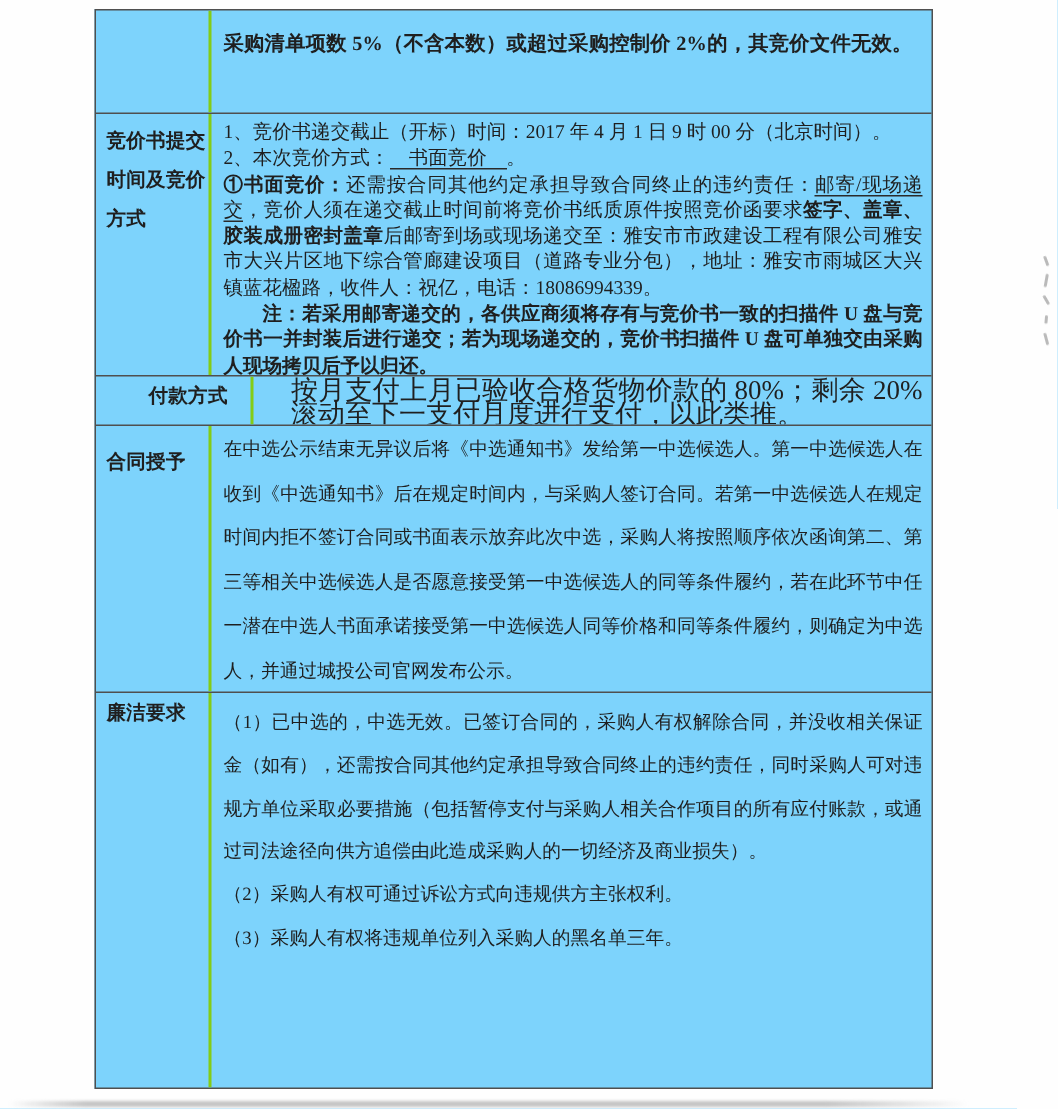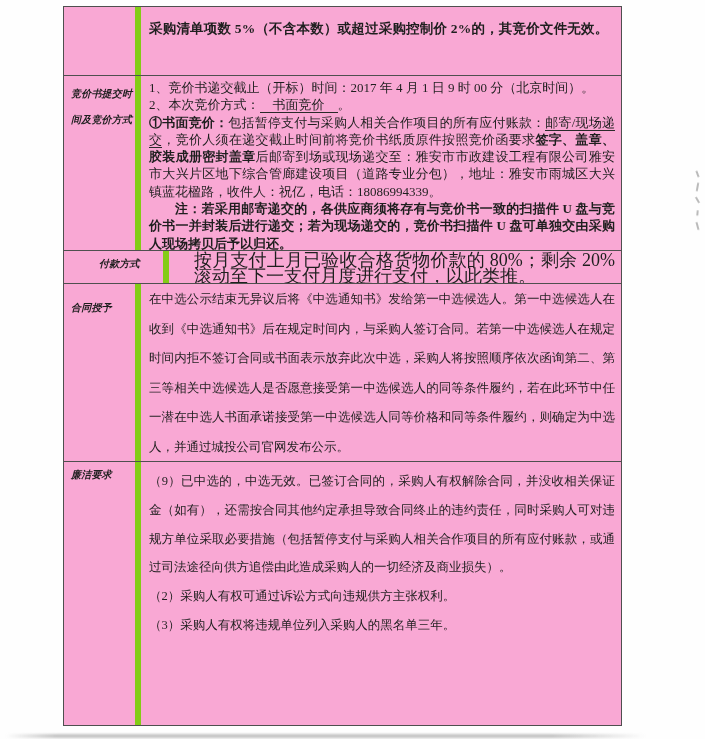--- a/index.html
+++ b/index.html
@@ -9,37 +9,36 @@
     background:#ffffff;
     position:relative;
     overflow:hidden;
     color:#1f1f1f;
   }
   .page { position:absolute; inset:0; background:#fefefe; }
 
   .doc-table {
     position:absolute; left:63px; top:6px; width:559px; height:720px;
     border:1px solid #4f4f4f;
-    background:#f9a8d4;
+    background:#7dd3fc;
     display:flex; flex-direction:column;
   }
   .trow { display:flex; flex:0 0 auto; border-bottom:1px solid #4f4f4f; overflow:hidden; }
   .trow:last-child { border-bottom:none; }
   .r1 { height:69px; }
   .r2 { height:175px; }
   .r3 { height:33px; }
   .r4 { height:178px; }
   .r5 { height:265px; flex:1 1 auto; }
 
   .lbl {
-    flex:0 0 77px; width:77px; border-right:6px solid #84cc16;
-    font-weight:bold; font-size:10px; line-height:26px;
+    flex:0 0 77px; width:77px; border-right:2px solid #84cc16;
+    font-weight:bold; font-size:13px; line-height:26px;
     padding:5px 0 0 7px; overflow:hidden;
     letter-spacing:0.2px;
-    font-style:italic;
   }
   .r3 .lbl { padding-top:4px; line-height:18px;margin-left:28px; }
   .r4 .lbl { padding-top:11px; }
   .r5 .lbl { display:flex; padding-top:0; }
   .r5 .lbl span { display:block; }
 
   .cnt { flex:1 1 auto; overflow:hidden; }
   .r1 .cnt { font-weight:bold; font-size:13.5px; line-height:19px; padding:12px 6px 0 8px; letter-spacing:0.2px; }
   .r2 .cnt { font-size:13px;   line-height:17.3px; padding:3px 6px 0 8px; text-align:justify; }
   .r3 .cnt { font-size:18px;   line-height:15.5px; padding:2px 6px 0 8px; text-align:justify;margin-left:17px; }
@@ -82,21 +81,21 @@
       <div class="cnt">
           <div class="para"><span class="b">采购清单项数 5%（不含本数）或超过采购控制价 2%的，其竞价文件无效。</span></div>
         </div>
     </div>
 
     <div class="trow r2">
       <div class="lbl">竞价书提交时间及竞价方式</div>
       <div class="cnt">
           <div class="para"><span>1、竞价书递交截止（开标）时间：2017 年 4 月 1 日 9 时 00 分（北京时间）。</span></div>
           <div class="para"><span>2、本次竞价方式：</span><span class="u">　书面竞价　</span><span>。</span></div>
-          <div class="para"><span class="b">①书面竞价：</span><span>包括暂停支付与采购人相关合作项目的所有应付账款：</span><span class="u">邮寄/现场递交</span><span>，竞价人须在递交截止时间前将竞价书纸质原件按照竞价函要求</span><span class="b">签字、盖章、胶装成册密封盖章</span><span>后邮寄到场或现场递交至：雅安市市政建设工程有限公司雅安市大兴片区地下综合管廊建设项目（道路专业分包），地址：雅安市雨城区大兴镇蓝花楹路，收件人：祝亿，电话：18086994339。</span></div>
+          <div class="para"><span class="b">①书面竞价：</span><span>还需按合同其他约定承担导致合同终止的违约责任：</span><span class="u">邮寄/现场递交</span><span>，竞价人须在递交截止时间前将竞价书纸质原件按照竞价函要求</span><span class="b">签字、盖章、胶装成册密封盖章</span><span>后邮寄到场或现场递交至：雅安市市政建设工程有限公司雅安市大兴片区地下综合管廊建设项目（道路专业分包），地址：雅安市雨城区大兴镇蓝花楹路，收件人：祝亿，电话：18086994339。</span></div>
           <div class="para ind"><span class="b">注：若采用邮寄递交的，各供应商须将存有与竞价书一致的扫描件 U 盘与竞价书一并封装后进行递交；若为现场递交的，竞价书扫描件 U 盘可单独交由采购人现场拷贝后予以归还。</span></div>
         </div>
     </div>
 
     <div class="trow r3">
       <div class="lbl">付款方式</div>
       <div class="cnt">
           <div class="para"><span>按月支付上月已验收合格货物价款的 80%；剩余 20%滚动至下一支付月度进行支付，以此类推。</span></div>
         </div>
     </div>
@@ -106,21 +105,21 @@
       <div class="cnt">
           <div class="para"><span>在中选公示结束无异议后将《中选通知书》发给第一中选候选人。第一中选候选人在收到《中选通知书》后在规定时间内，与采购人签订合同。若第一中选候选人在规定时间内拒不签订合同或书面表示放弃此次中选，采购人将按照顺序依次函询第二、第三等相关中选候选人是否愿意接受第一中选候选人的同等条件履约，若在此环节中任一潜在中选人书面承诺接受第一中选候选人同等价格和同等条件履约，则确定为中选人，并通过城投公司官网发布公示。</span></div>
         </div>
     </div>
 
     <div class="trow r5">
       <div class="lbl">
           <span>廉洁要求</span>
         </div>
       <div class="cnt">
-          <div class="para"><span>（9）已中选的，中选无效。已签订合同的，采购人有权解除合同，并没收相关保证金（如有），还需按合同其他约定承担导致合同终止的违约责任，同时采购人可对违规方单位采取必要措施（包括暂停支付与采购人相关合作项目的所有应付账款，或通过司法途径向供方追偿由此造成采购人的一切经济及商业损失）。</span></div>
+          <div class="para"><span>（1）已中选的，中选无效。已签订合同的，采购人有权解除合同，并没收相关保证金（如有），还需按合同其他约定承担导致合同终止的违约责任，同时采购人可对违规方单位采取必要措施（包括暂停支付与采购人相关合作项目的所有应付账款，或通过司法途径向供方追偿由此造成采购人的一切经济及商业损失）。</span></div>
           <div class="para"><span>（2）采购人有权可通过诉讼方式向违规供方主张权利。</span></div>
           <div class="para"><span>（3）采购人有权将违规单位列入采购人的黑名单三年。</span></div>
         </div>
     </div>
 
   </div>
 
   <div class="marks">
     <i></i>
       <i></i>

